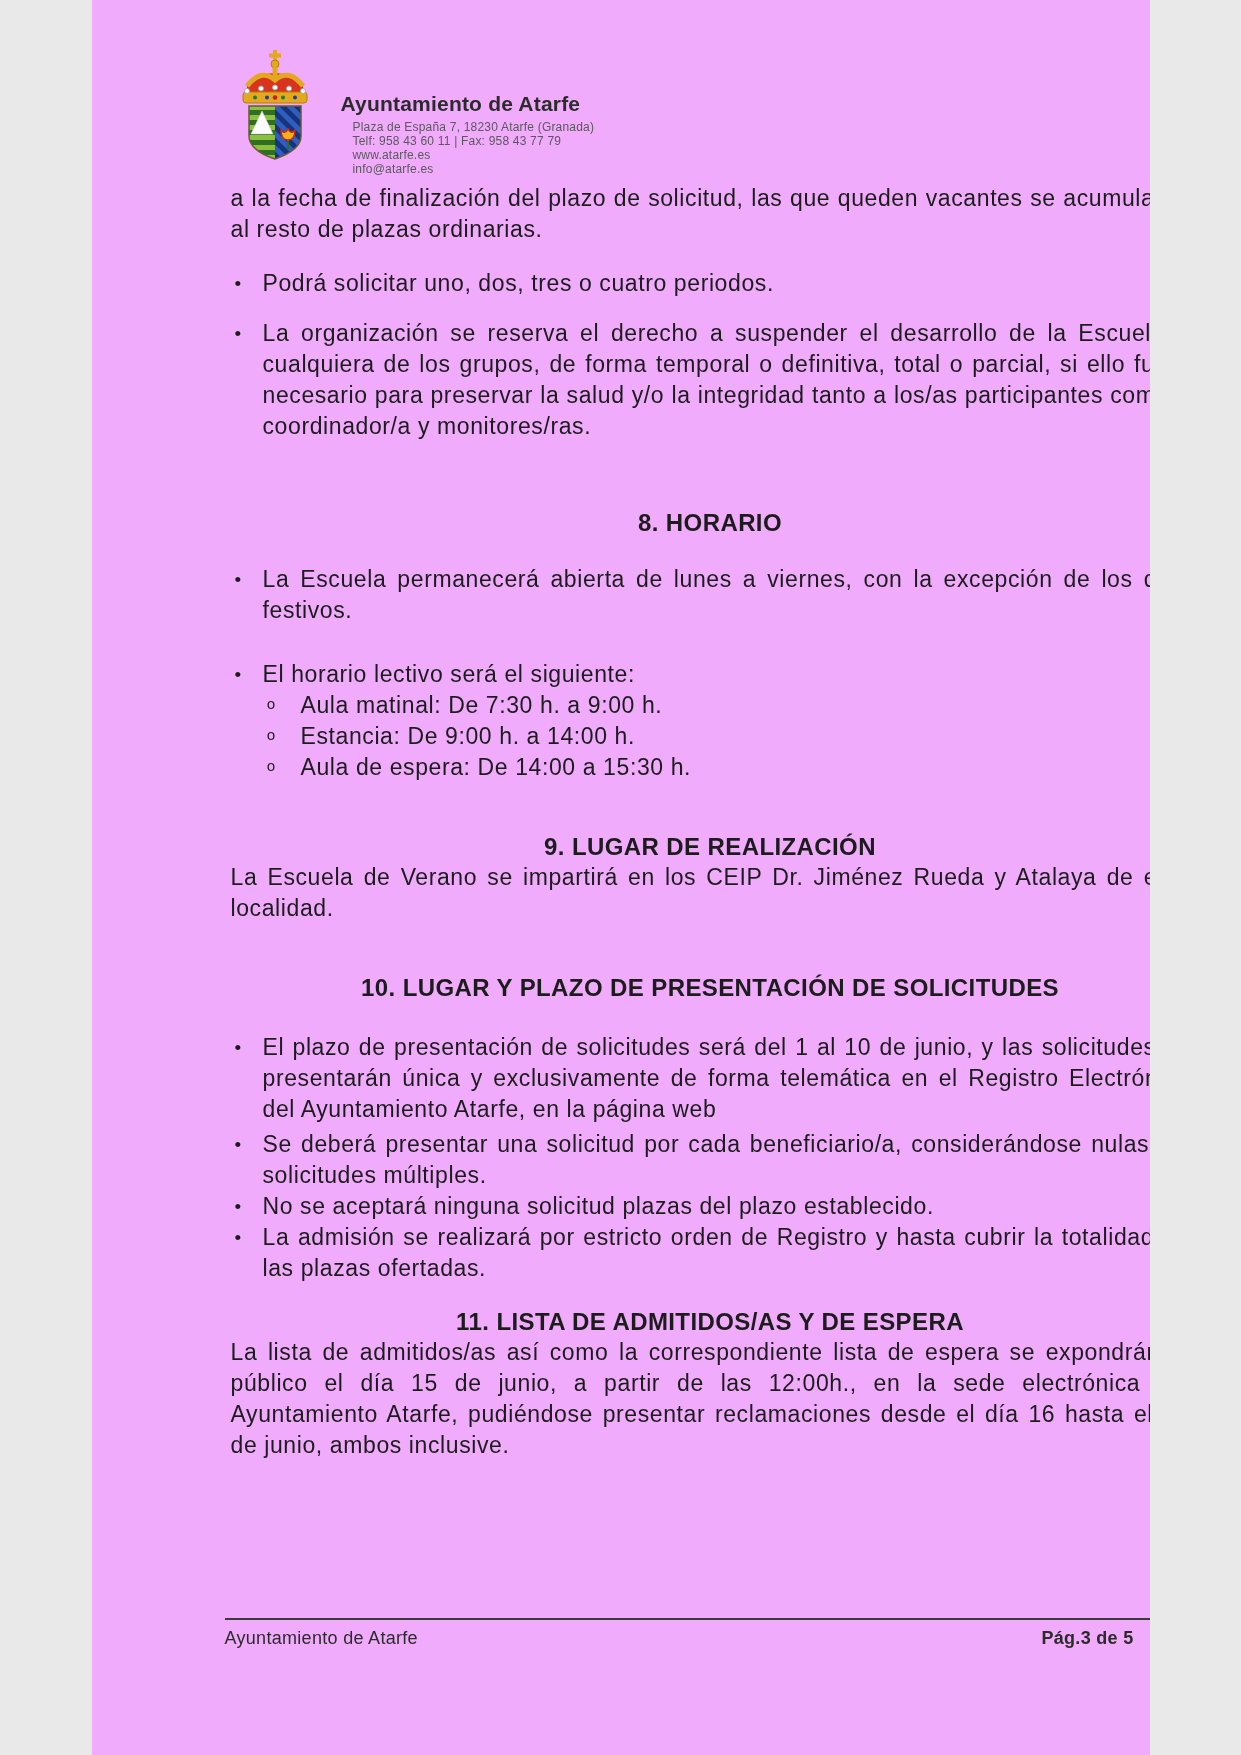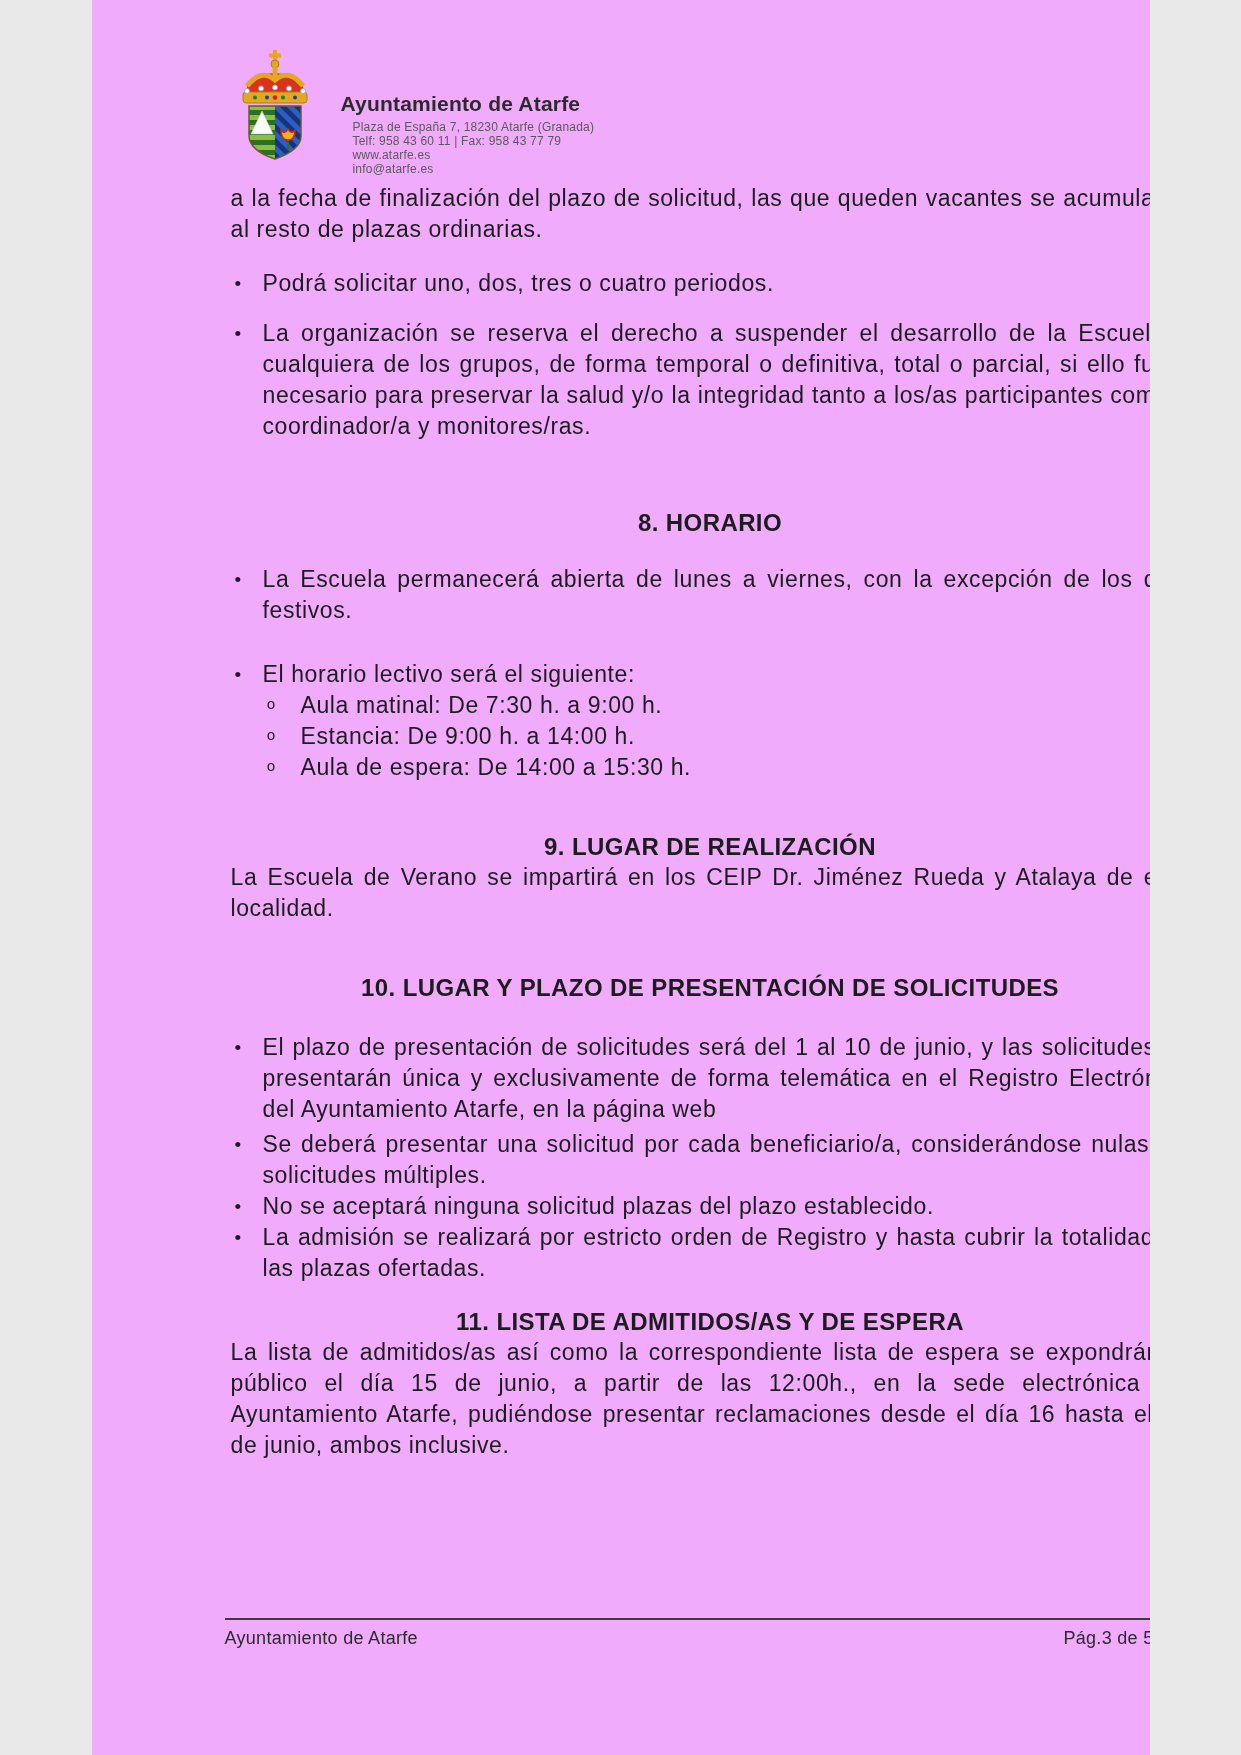--- a/index.html
+++ b/index.html
@@ -34,21 +34,21 @@
   .mk2{flex:0 0 34px;font-size:15px;line-height:31px;padding-left:6px;font-family:"Liberation Mono", monospace;}
   .mt23{margin-top:23px;} .mt19{margin-top:19px;} .mt65{margin-top:65px;}
   .mt26{margin-top:26px;} .mt33{margin-top:33px;} .mt31{margin-top:48px;}
   .mt29{margin-top:29px;} .mt32{margin-top:32px;} .mt22{margin-top:22px;}
   .mt4{margin-top:4px;}
   a.link{color:#24238f;text-decoration:underline;cursor:pointer;}
   
   .footer{position:absolute;left:133px;top:1618px;width:963px;}
   .frule{border:none;border-top:2px solid #3a3a3a;margin:0 0 8px 0;}
   .frow{display:flex;justify-content:space-between;font-size:18px;color:#2b2b2b;letter-spacing:.3px;}
-  .fright{margin-right:34px;}
+  .fright{margin-right:54px;font-weight:bold;}
 </style>
 </head>
 <body>
 
 <div class="page">
 
   <div class="letterhead">
     <svg class="crest" width="104" height="112" viewBox="0 0 104 112">
 
       <rect x="50" y="0" width="4" height="13" fill="#e3a81e"></rect>

